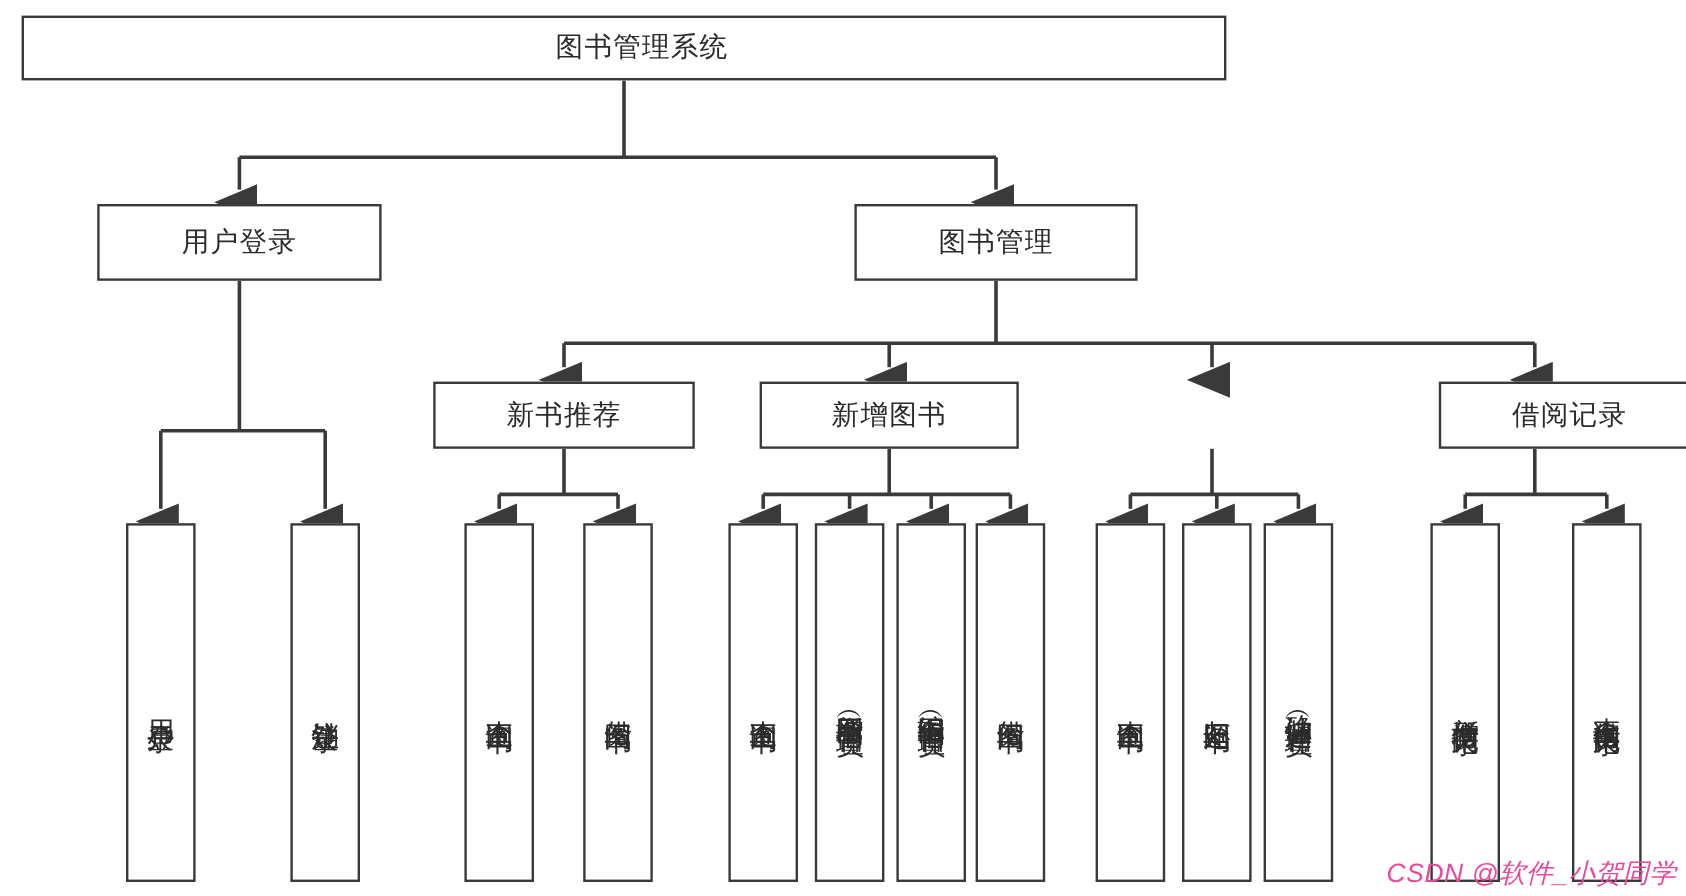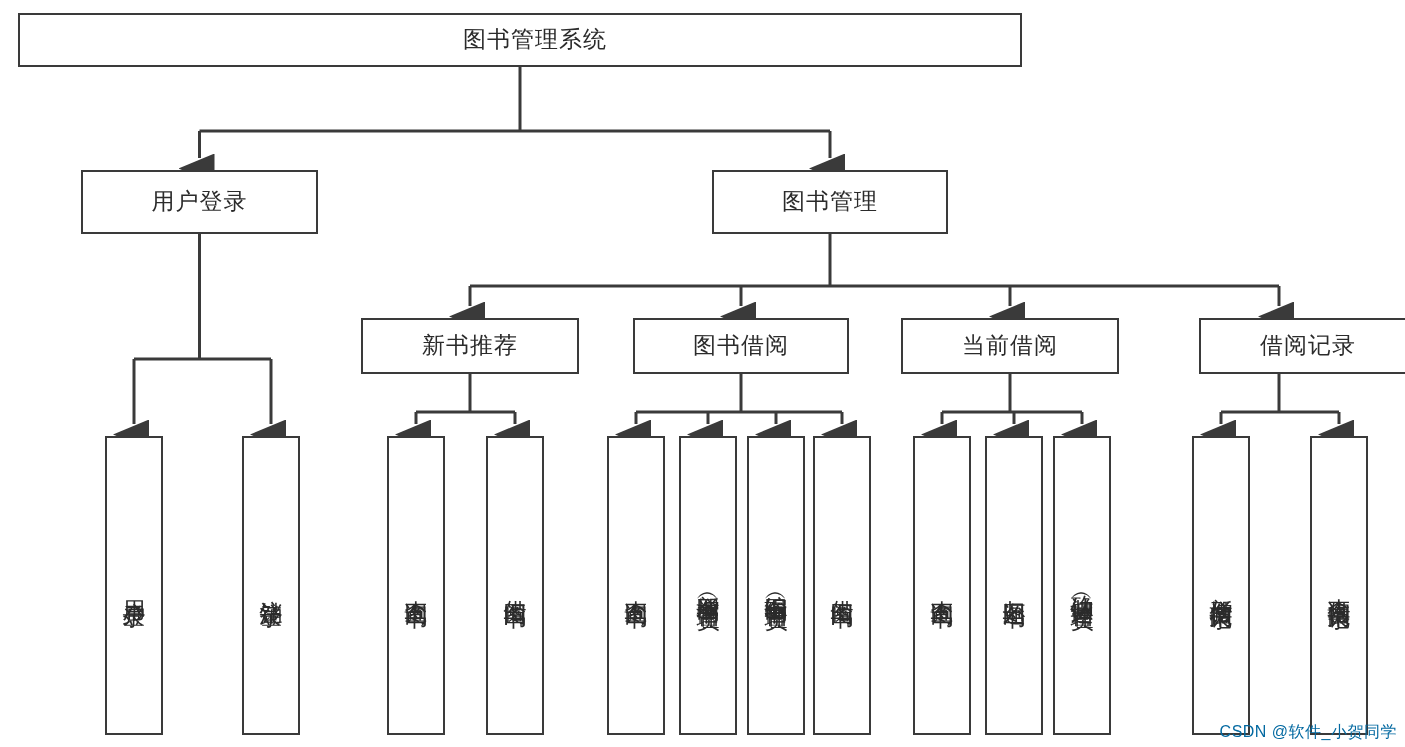--- a/index.html
+++ b/index.html
@@ -53,24 +53,25 @@
   }
   .node.v .vlabel {
     writing-mode: vertical-rl;
     text-orientation: upright;
     display: block;
   }
   .watermark {
     position: absolute;
     right: 8px;
     bottom: 4px;
-    font-size: 16px;
-    color: #0369a1;
+    font-size: 22px;
+    color: #ec4899;
     letter-spacing: 0.5px;
     white-space: nowrap;
+    font-style: italic;
   }
 </style>
 </head>
 <body>
 
 <div id="canvas">
 
   <svg id="wires" xmlns="http://www.w3.org/2000/svg">
     <defs>
       <marker id="arrow" markerWidth="12" markerHeight="12" refX="1.5" refY="5" orient="auto" markerUnits="strokeWidth">
@@ -122,24 +123,21 @@
     <span>用户登录</span>
   </div>
   <div class="node h" style="left:712px; top:170px; width:236px; height:64px;text-align:center;">
     <span>图书管理</span>
   </div>
 
   <div class="node h" style="left:361px; top:318px; width:218px; height:56px;">
     <span>新书推荐</span>
   </div>
   <div class="node h" style="left:633px; top:318px; width:216px; height:56px;">
-    <span>图书借阅</span>
-  </div>
-  <div class="node h" style="left:901px; top:318px; width:218px; height:56px;">
-    <span>当前借阅</span>
+    <span>新增图书</span>
   </div>
   <div class="node h" style="left:1170px; top:318px; width:218px; height:56px;margin-left:29px;">
     <span>借阅记录</span>
   </div>
 
   <div class="node v" style="left:105px; top:436px; width:58px; height:299px;">
     <span class="vlabel">用户登录</span>
   </div>
   <div class="node v" style="left:242px; top:436px; width:58px; height:299px;">
     <span class="vlabel">注销登录</span>

